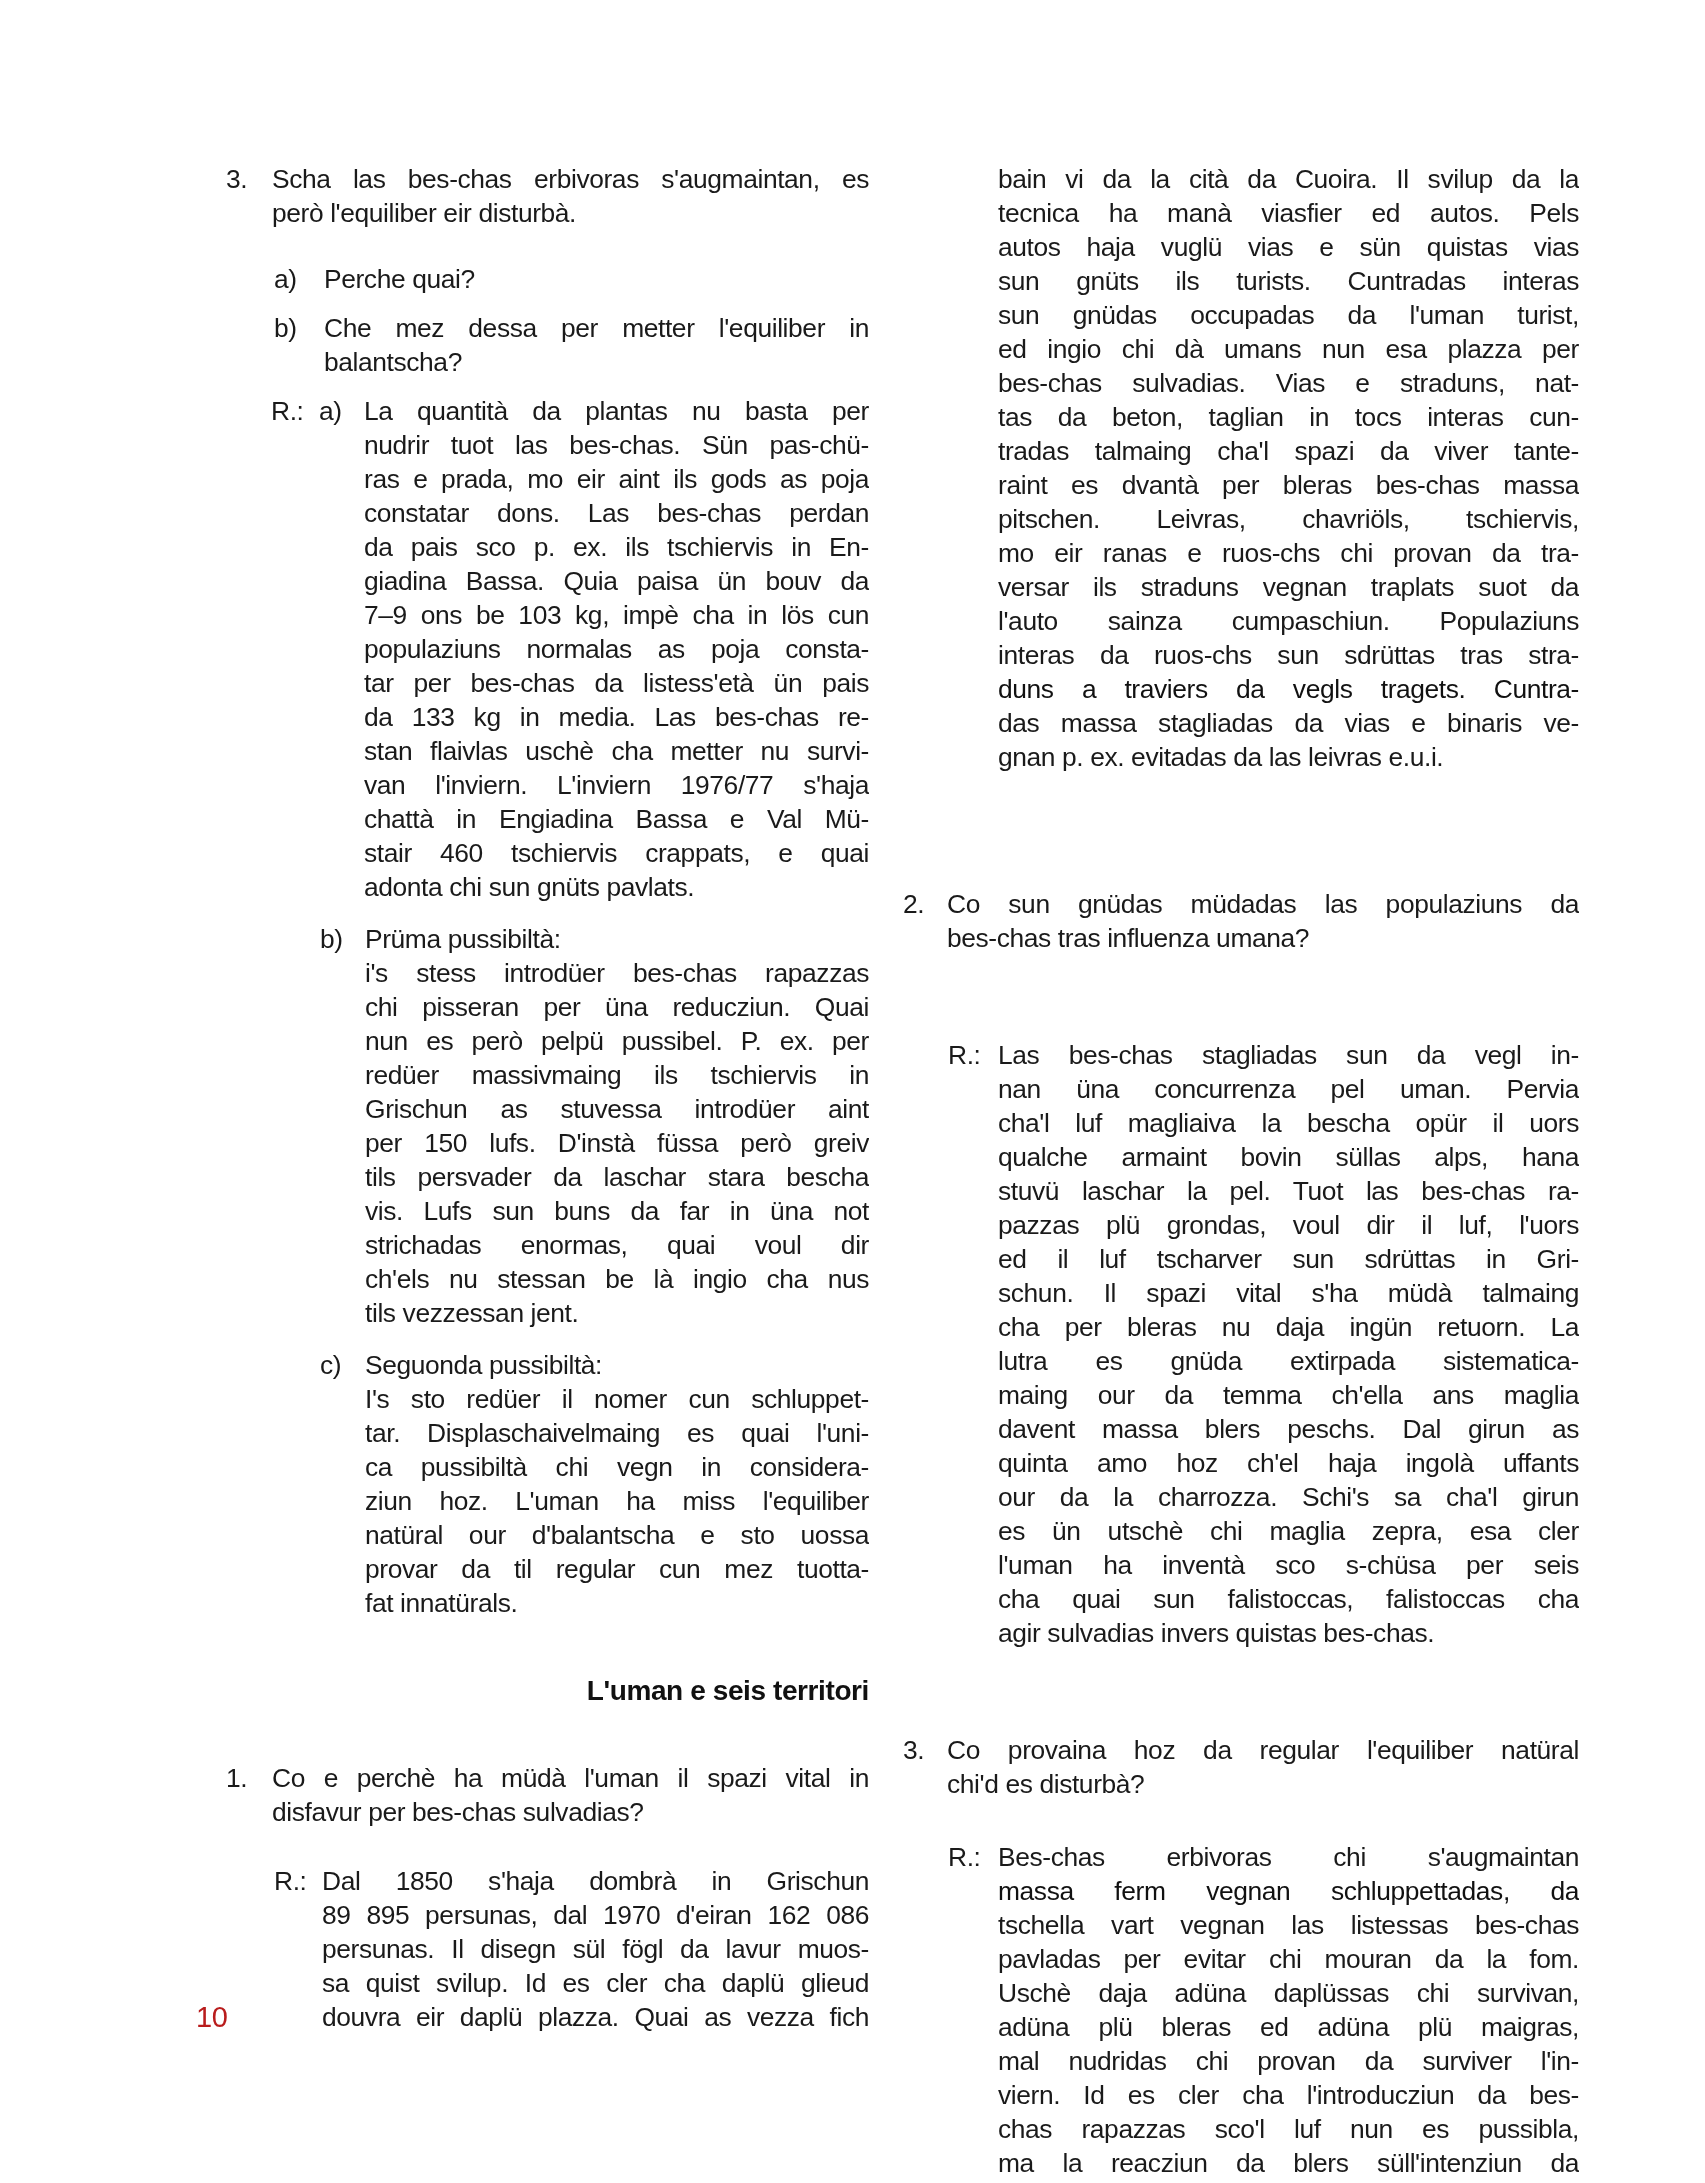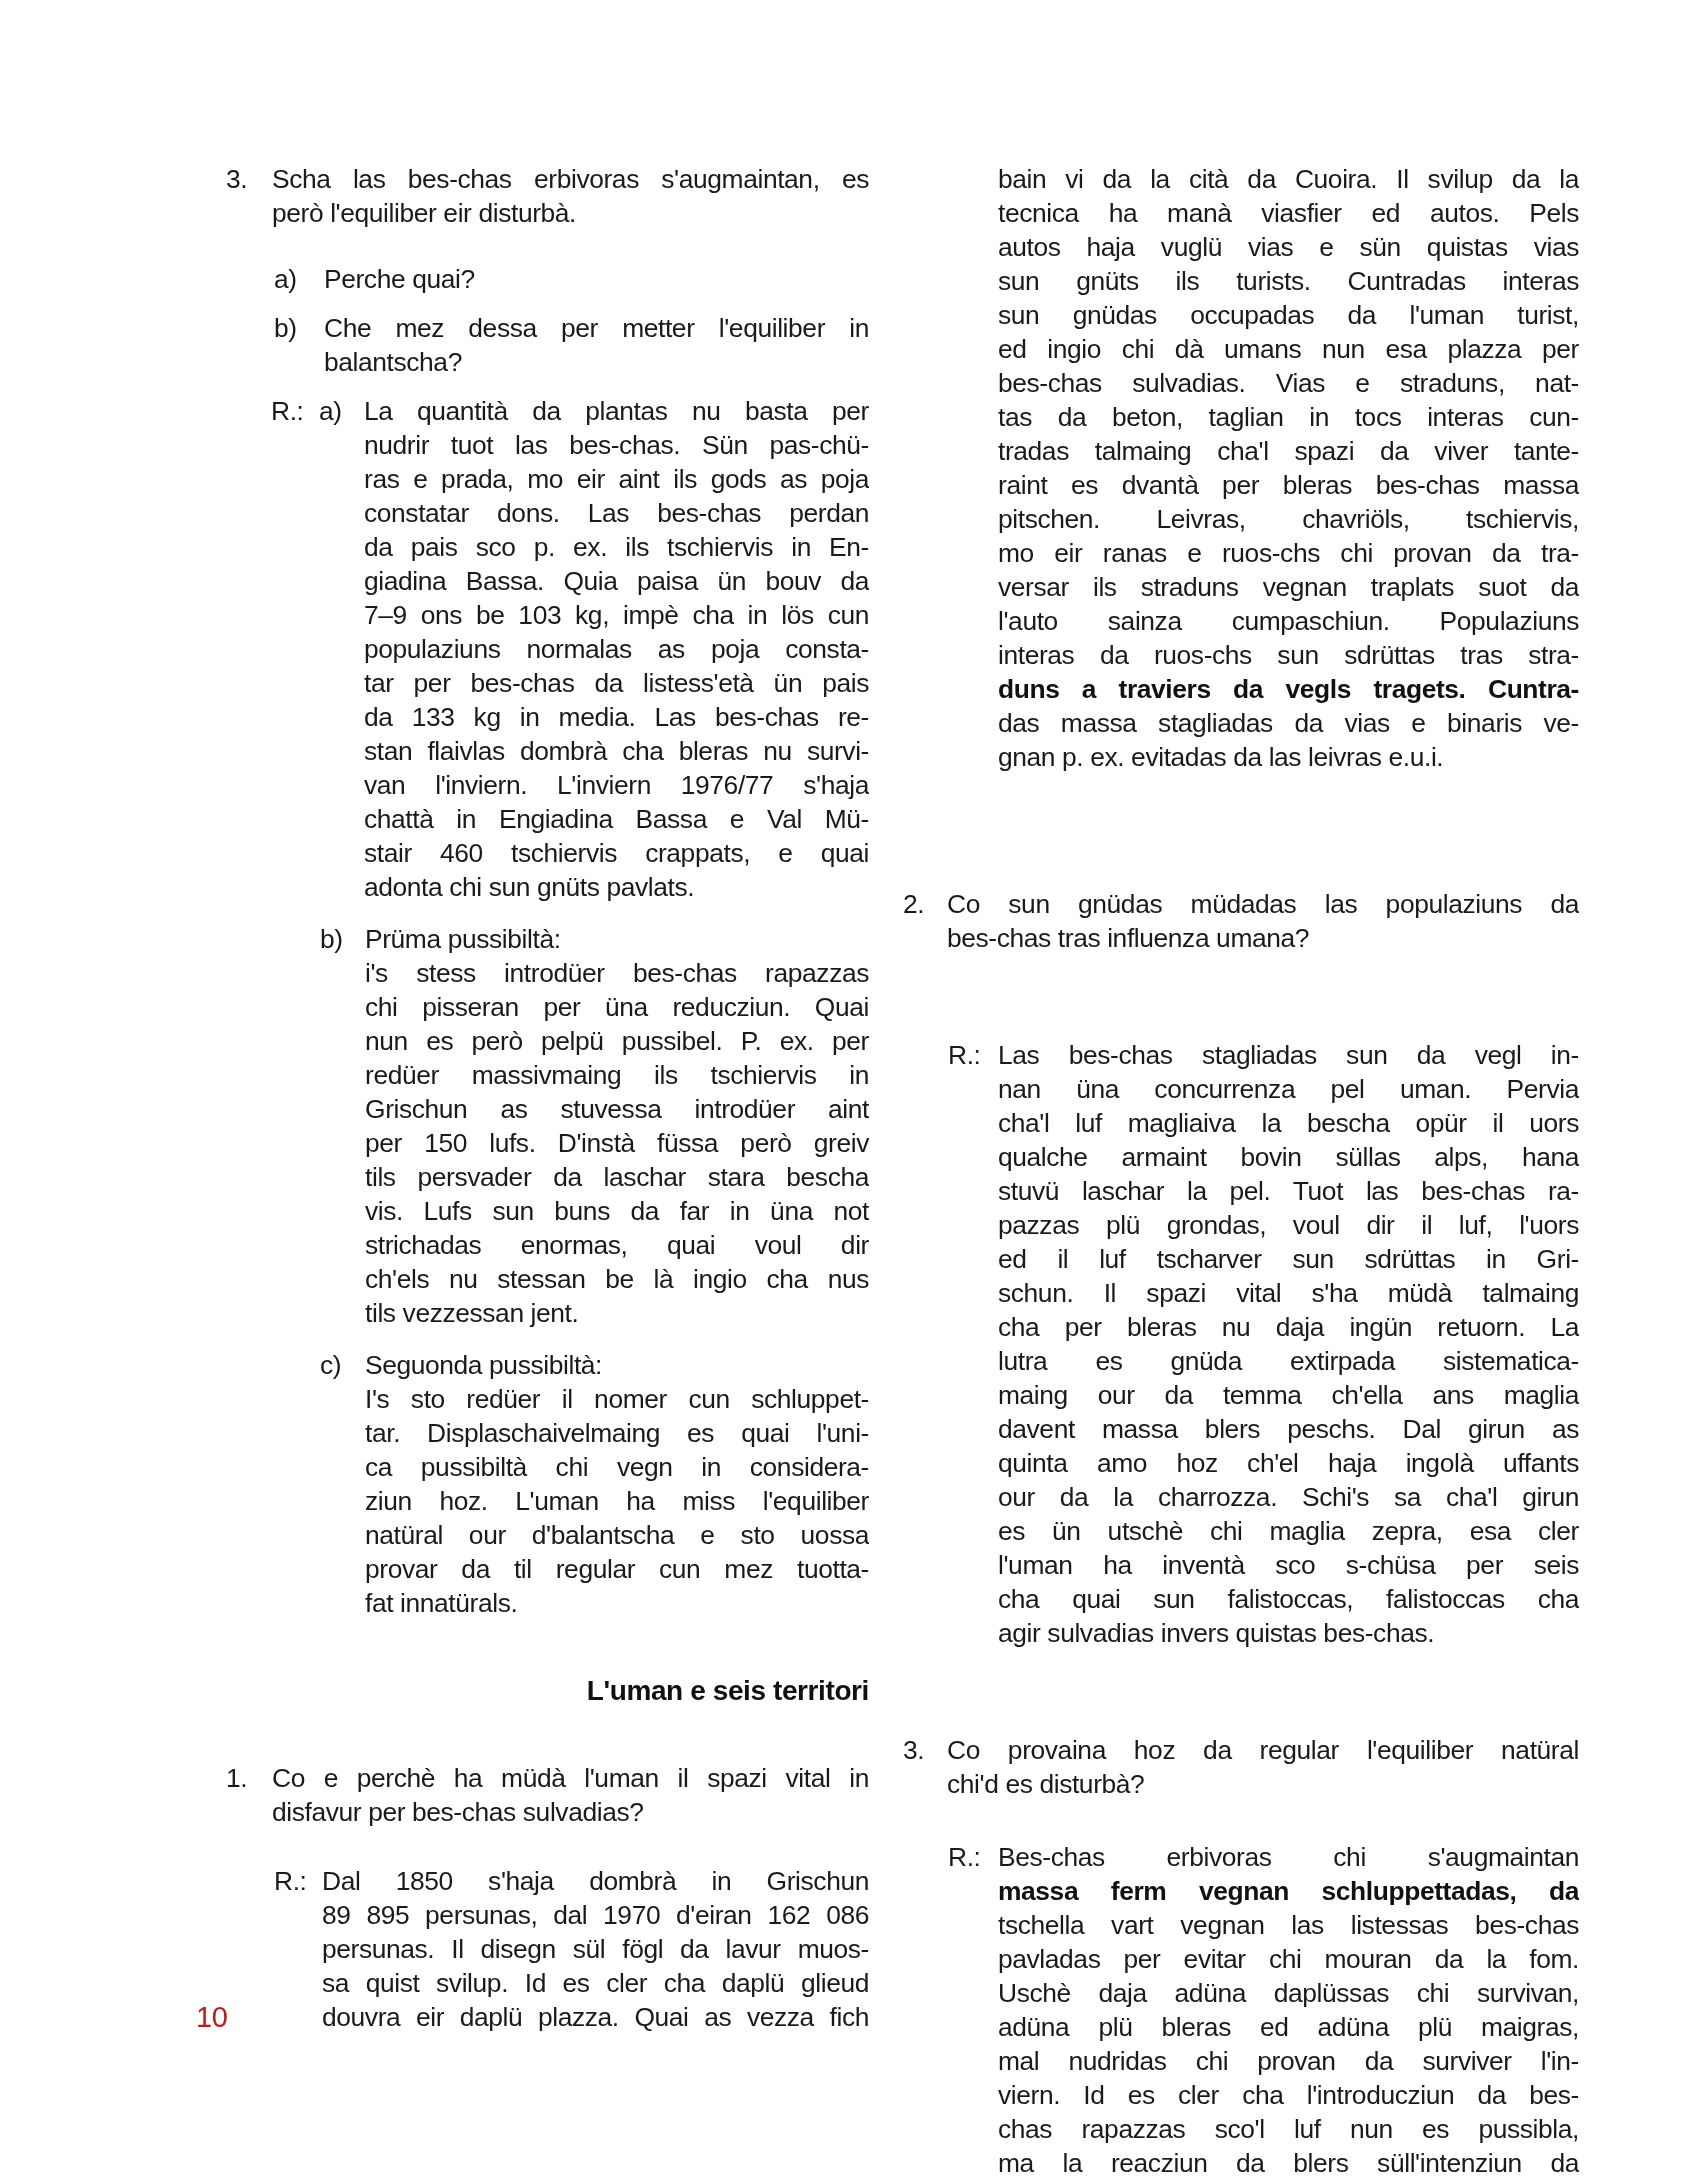--- a/index.html
+++ b/index.html
@@ -18,21 +18,21 @@
   .col-left  { left: 226px;  width: 643px; }
   .col-right { left: 903px; width: 676px; }
 
   .block { display: flex; align-items: flex-start; }
   .block.heading { display: block; }
 
   .m1, .m2 { flex: 0 0 auto; display: block; line-height: 34px; }
   .txt { flex: 1 1 auto; min-width: 0; }
   .line { line-height: 34px; height: 34px; overflow: hidden; text-align: left; white-space: nowrap; }
   .line.j { white-space: normal; text-align: justify; text-align-last: justify; text-justify: inter-word; }
-  .line.bold { font-weight: 700; color: #111; }
+  .line.bold { font-weight: 400; color: #111; }
 
   
   .col-left .question > .m1        { width: 46px; }
   .col-left .subq                  { margin-left: 48px; }
   .col-left .subq > .m1            { width: 50px; }
   .col-left .answer-lettered       { margin-left: 45px; }
   .col-left .answer-lettered > .m1 { width: 48px; }
   .col-left .answer-lettered > .m2 { width: 45px; }
   .col-left .answer-sub            { margin-left: 94px; }
   .col-left .answer-sub > .m1      { width: 45px; }
@@ -114,21 +114,21 @@
           <div class="line j">La quantità da plantas nu basta per</div>
           <div class="line j">nudrir tuot las bes-chas. Sün pas-chü-</div>
           <div class="line j">ras e prada, mo eir aint ils gods as poja</div>
           <div class="line j">constatar dons. Las bes-chas perdan</div>
           <div class="line j">da pais sco p. ex. ils tschiervis in En-</div>
           <div class="line j">giadina Bassa. Quia paisa ün bouv da</div>
           <div class="line j">7–9 ons be 103 kg, impè cha in lös cun</div>
           <div class="line j">populaziuns normalas as poja consta-</div>
           <div class="line j">tar per bes-chas da listess'età ün pais</div>
           <div class="line j">da 133 kg in media. Las bes-chas re-</div>
-          <div class="line j">stan flaivlas dombrà cha bleras nu survi-</div>
+          <div class="line j">stan flaivlas uschè cha metter nu survi-</div>
           <div class="line j">van l'inviern. L'inviern 1976/77 s'haja</div>
           <div class="line j">chattà in Engiadina Bassa e Val Mü-</div>
           <div class="line j">stair 460 tschiervis crappats, e quai</div>
           <div class="line">adonta chi sun gnüts pavlats.</div>
         </div>
       </div>
       <div class="block answer-sub">
         <span class="m1">b)</span>
         <div class="txt">
           <div class="line">Prüma pussibiltà:</div>

